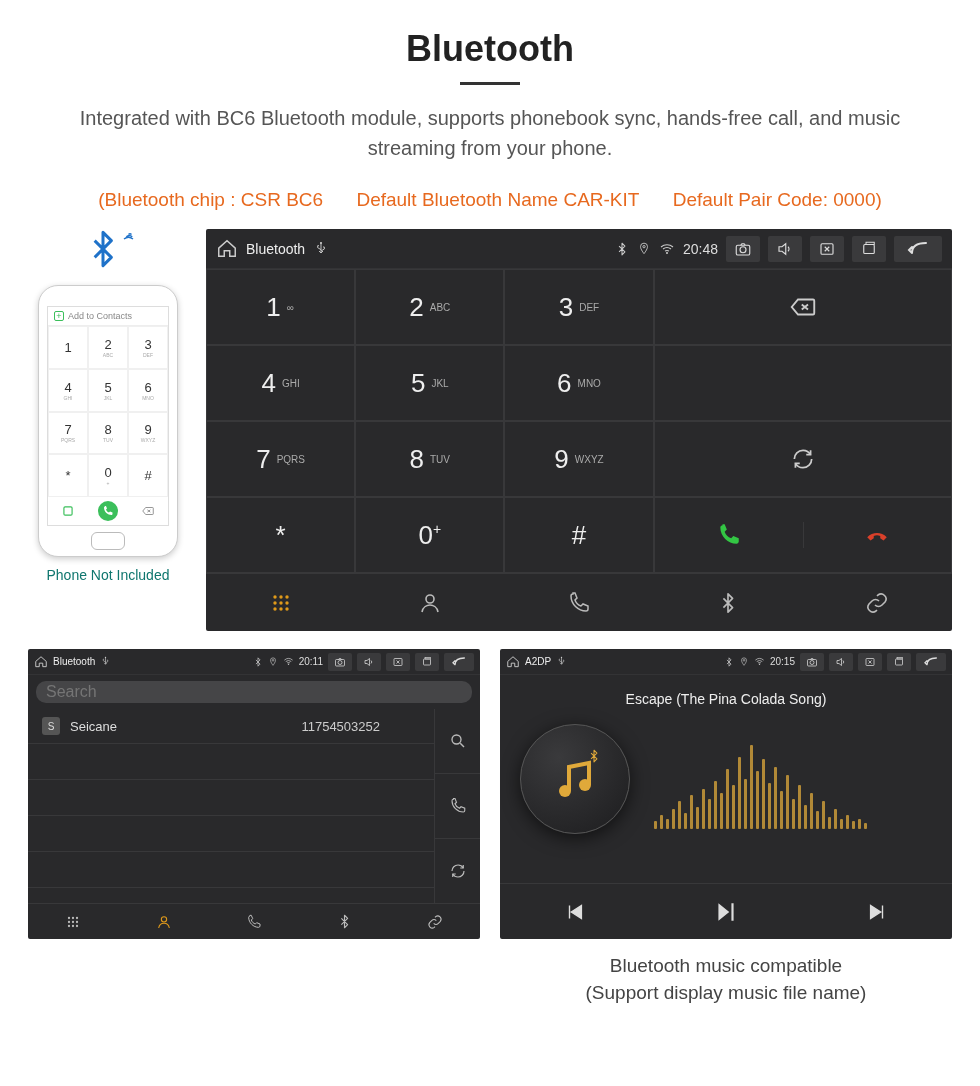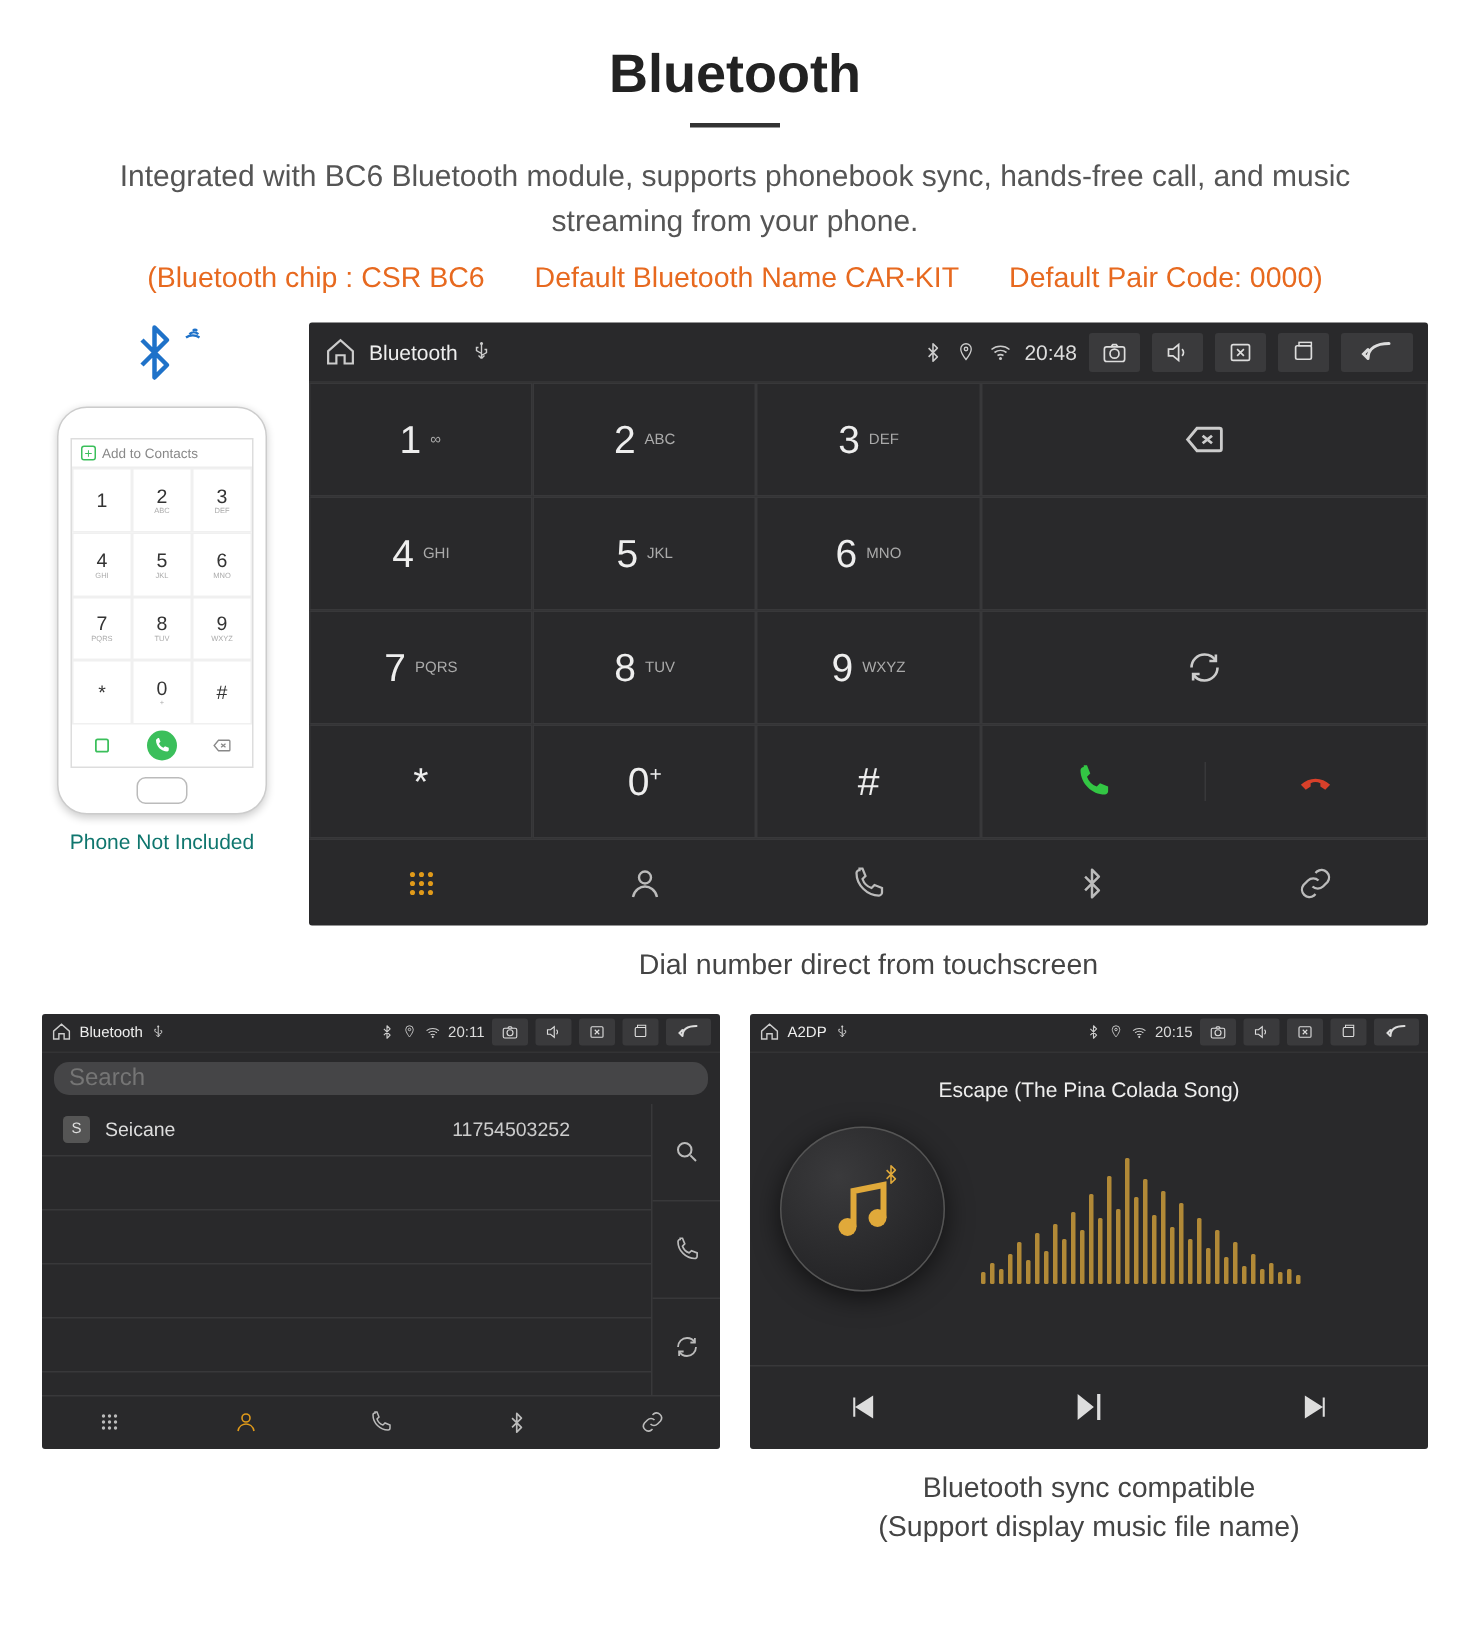--- a/index.html
+++ b/index.html
@@ -26,21 +26,21 @@
     text-align: center;
     font-size: 20px;
     color: #555;
     line-height: 1.5;
     padding: 0 40px;
   }
   .specs-line {
     text-align: center;
     font-size: 19px;
     color: #e7691f;
-    margin-top: 12px;
+    margin-top: 26px;
     margin-bottom: 18px;
   }
   .specs-line span { margin: 0 14px; }
 
   
   .row1 {
     display: flex;
     align-items: flex-start;
     padding: 0 28px;
     gap: 18px;
@@ -545,21 +545,20 @@
               <use href="#i-bt"></use>
             </svg>
           </div>
         <div class="nav">
             <svg viewBox="0 0 24 24" width="24" height="24">
               <use href="#i-link"></use>
             </svg>
           </div>
       </div>
     </div>
-    <p class="caption">Dial number direct from touchscreen</p>
   </div>
 </div>
 
 <div class="row2">
 
   <div class="panel">
     <div class="screen">
       <div class="statusbar small">
         <span class="status-icon">
             <svg viewBox="0 0 24 24" width="14" height="14">
@@ -800,17 +799,17 @@
             </svg>
           </div>
         <div>
             <svg viewBox="0 0 24 24" width="22" height="22">
               <use href="#i-next"></use>
             </svg>
           </div>
       </div>
     </div>
     <p class="caption">
-      <span>Bluetooth sync compatible</span><br>
+      <span>Bluetooth music compatible</span><br>
       <span>(Support display music file name)</span>
     </p>
   </div>
 </div>
 
 </body></html>

